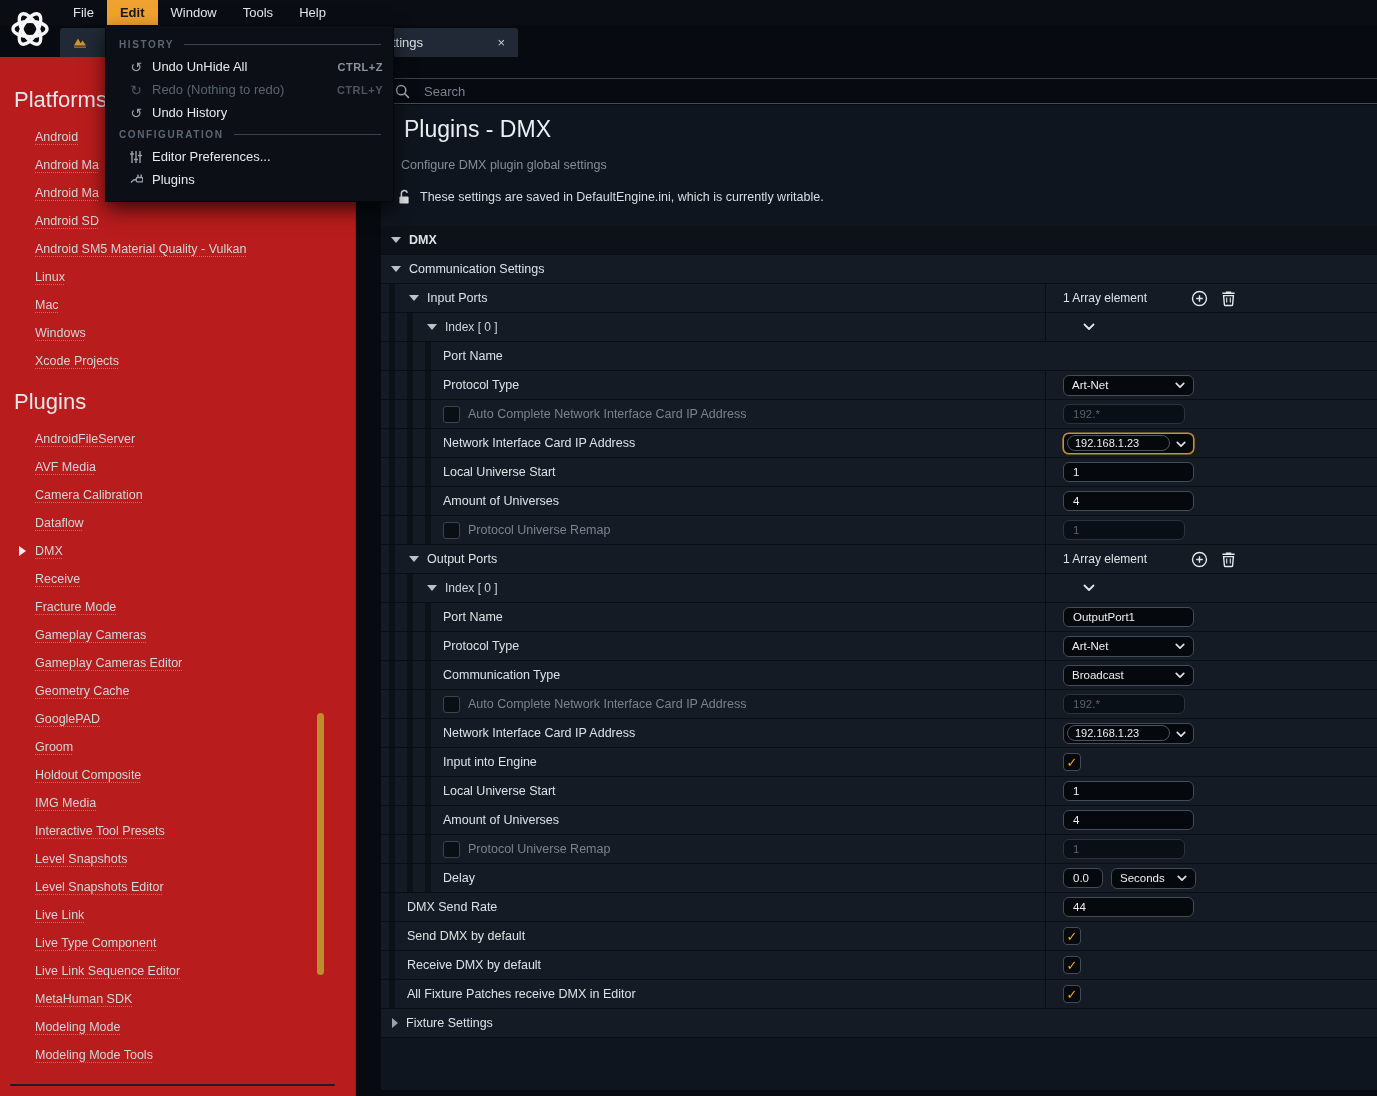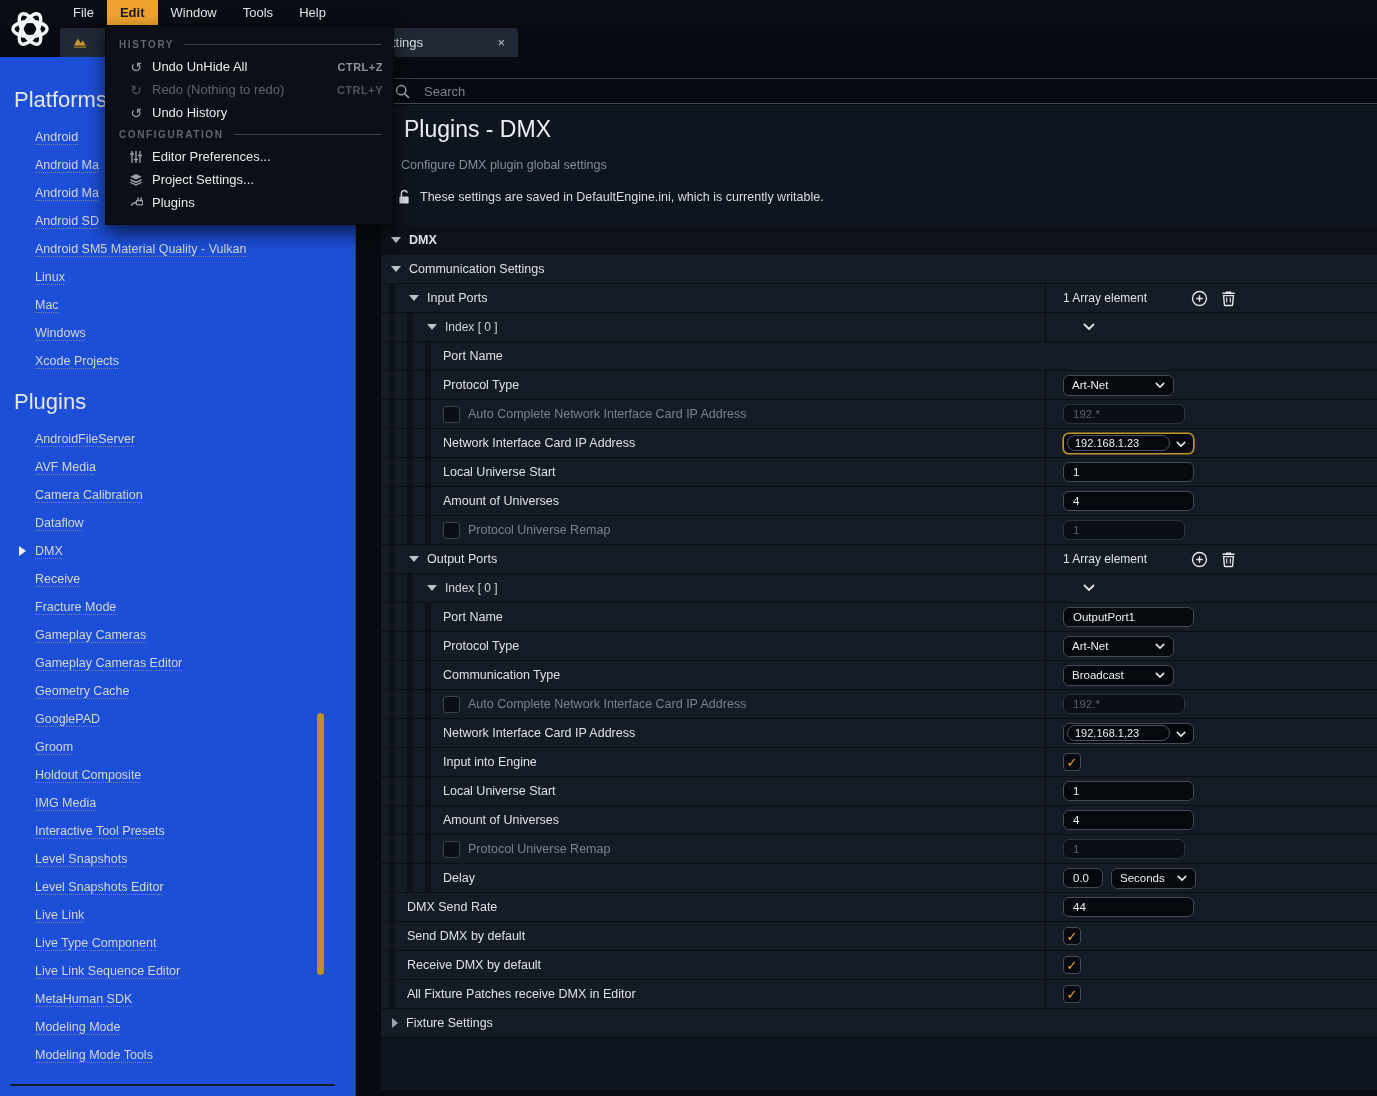--- a/index.html
+++ b/index.html
@@ -13,21 +13,21 @@
   .logo{position:absolute;left:6px;top:5px;width:48px;height:48px;z-index:6;}
 
   
   .tabbar{position:absolute;left:0;top:25px;right:0;height:32px;background:#070b11;z-index:1;}
   .tab{position:absolute;left:60px;top:3px;width:458px;height:29px;background:#202935;border-radius:3px 3px 0 0;}
   .tab-icon{position:absolute;left:12px;top:7px;width:16px;height:14px;}
   .tab-label-wrap{position:absolute;left:0;top:0;bottom:0;width:363px;display:flex;align-items:center;justify-content:flex-end;font-size:13px;color:#dde1e6;overflow:hidden;white-space:nowrap;}
   .tab-close{position:absolute;right:13px;top:0;bottom:0;display:flex;align-items:center;font-size:13px;color:#c7ccd2;cursor:default;}
 
   
-  .sidebar{position:absolute;left:0;top:57px;width:355px;bottom:0;background:#1d4ed8;overflow:hidden;}
+  .sidebar{position:absolute;left:0;top:57px;width:355px;bottom:0;background:#b91c1c;overflow:hidden;}
   .side-heading{font-size:22px;color:#e3e7ea;margin:30px 0 10px 14px;}
   .side-heading.second{margin-top:14px;}
   .sidebar ul{list-style:none;margin:0;padding:0 0 0 35px;}
   .sidebar li{position:relative;height:28px;display:flex;align-items:center;font-size:12.5px;color:#d2d6db;cursor:default;}
   .sidebar li span{text-decoration:underline dotted #7e8792 1px;text-underline-offset:3px;}
   .sidebar li.selected::before{content:"";position:absolute;left:-16px;top:50%;margin-top:-5px;
     border-top:5px solid transparent;border-bottom:5px solid transparent;border-left:7px solid #eef1f3;}
   .side-scrollbar{position:absolute;left:317px;top:656px;width:7px;height:262px;border-radius:4px;background:#bd8f2c;}
   .side-bottom-line{position:absolute;left:10px;right:20px;bottom:10px;height:2px;background:#182029;border-radius:2px;}
   .vdivider{position:absolute;left:355px;top:57px;bottom:0;width:1px;background:#39424d;}
@@ -61,21 +61,21 @@
   .velem{font-size:12px;color:#dfe3e7;}
   .vicon{display:inline-flex;align-items:center;cursor:default;}
   .vicon.plus{margin-left:44px;}
   .vicon.trash{margin-left:13px;}
   .vchev{margin-left:20px;display:inline-flex;cursor:default;}
 
   .field{display:inline-flex;align-items:center;height:20px;width:131px;padding:0 9px;background:#05080c;
     border:1px solid #434b57;border-radius:6px;font-size:11.5px;color:#eceef0;white-space:nowrap;cursor:default;}
   .field.small{width:40px;margin-right:8px;}
   .field.disabled{width:122px;border-color:#2a323c;color:#59616c;background:#0a0f15;}
-  .dropdown{display:inline-flex;align-items:center;justify-content:space-between;height:21px;width:111px;padding:0 8px;
+  .dropdown{display:inline-flex;align-items:center;justify-content:space-between;height:21px;width:131px;padding:0 8px;
     background:#05080c;border:1px solid #434b57;border-radius:6px;font-size:11.5px;color:#eceef0;cursor:default;}
   .dropdown.unit{width:85px;}
   .combo{display:inline-flex;align-items:center;height:21px;width:131px;padding:0 7px 0 3px;background:#05080c;
     border:1px solid #434b57;border-radius:6px;cursor:default;}
   .combo.focused{border-color:#c9962d;box-shadow:0 0 0 0.6px #c9962d;}
   .combo-inner{flex:1;height:16px;border:1px solid #4c545f;border-radius:8px;display:flex;align-items:center;
     padding:0 7px;font-size:11px;color:#eceef0;margin-right:6px;white-space:nowrap;}
   .vcheckbox{width:18px;height:18px;border:1px solid #434b57;border-radius:4px;background:#06090e;display:flex;
     align-items:center;justify-content:center;font-size:13px;font-weight:bold;color:#f6a621;line-height:1;cursor:default;}
 
@@ -644,30 +644,20 @@
               <line x1="1" y1="4" x2="5" y2="4"></line>
               <line x1="5" y1="9.5" x2="9" y2="9.5"></line>
               <line x1="9" y1="5.5" x2="13" y2="5.5"></line>
             </g>
           </svg>
         </span>
         <span class="mlabel">Editor Preferences...</span>
       </div>
       <div class="menu-item">
         <span class="mico">
-          <svg width="14" height="13" viewBox="0 0 14 13">
-            <path d="M7 1 12.6 3.8 7 6.6 1.4 3.8Z" fill="#9aa2ac"></path>
-            <path d="M1.4 6.6 7 9.4 12.6 6.6" fill="none" stroke="#9aa2ac" stroke-width="1.3"></path>
-            <path d="M1.4 9.2 7 12 12.6 9.2" fill="none" stroke="#9aa2ac" stroke-width="1.3"></path>
-          </svg>
-        </span>
-        <span class="mlabel">Project Settings...</span>
-      </div>
-      <div class="menu-item">
-        <span class="mico">
           <svg width="14" height="14" viewBox="0 0 14 14">
             <g stroke="#9aa2ac" stroke-width="1.4" fill="none">
               <path d="M9 1.5v3M12.2 1.5v3"></path>
               <rect x="7.2" y="4.5" width="6.6" height="4.4" rx="1.4"></rect>
               <path d="M7.2 6.7H4.8M4.8 6.7 2 9.5"></path>
             </g>
           </svg>
         </span>
         <span class="mlabel">Plugins</span>
       </div>

